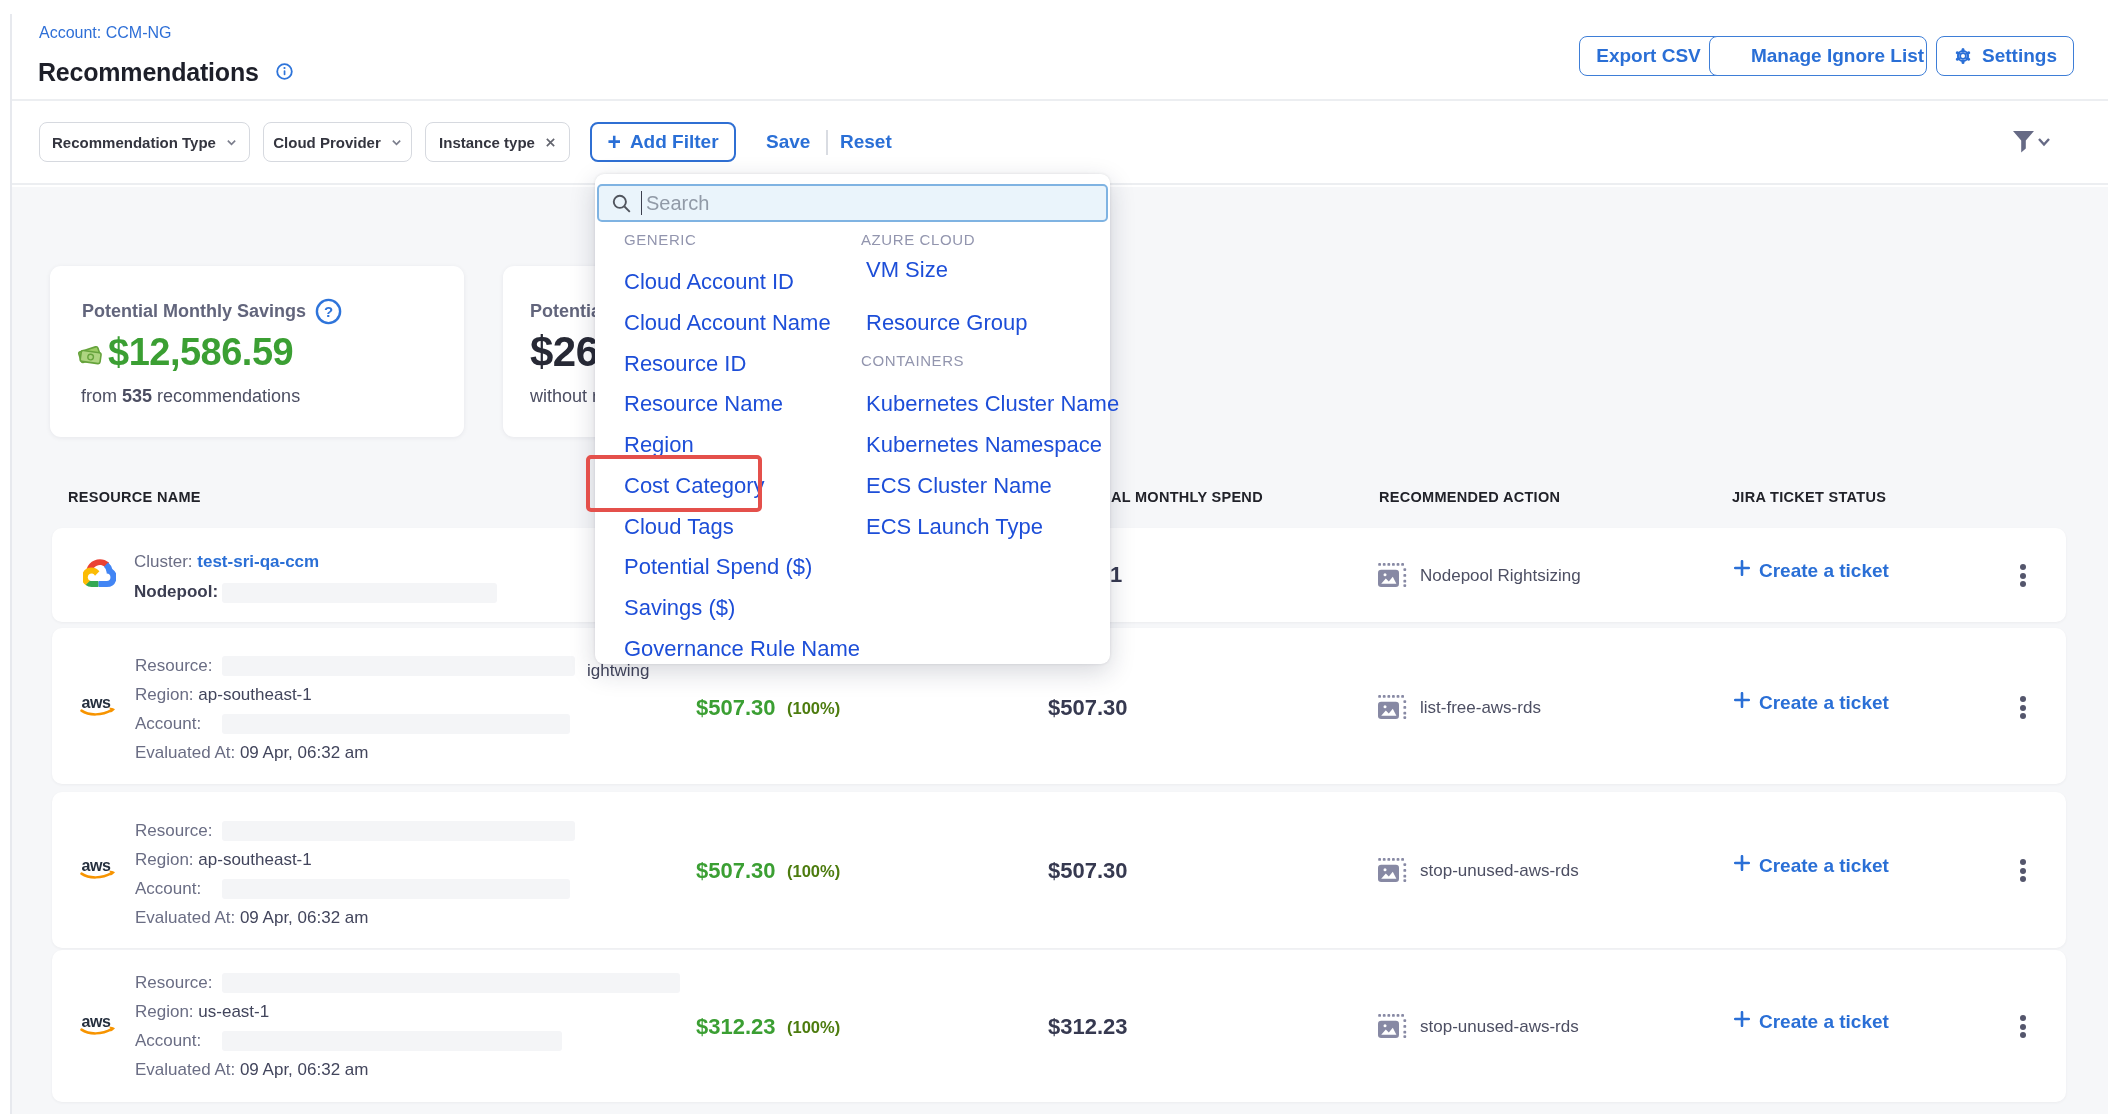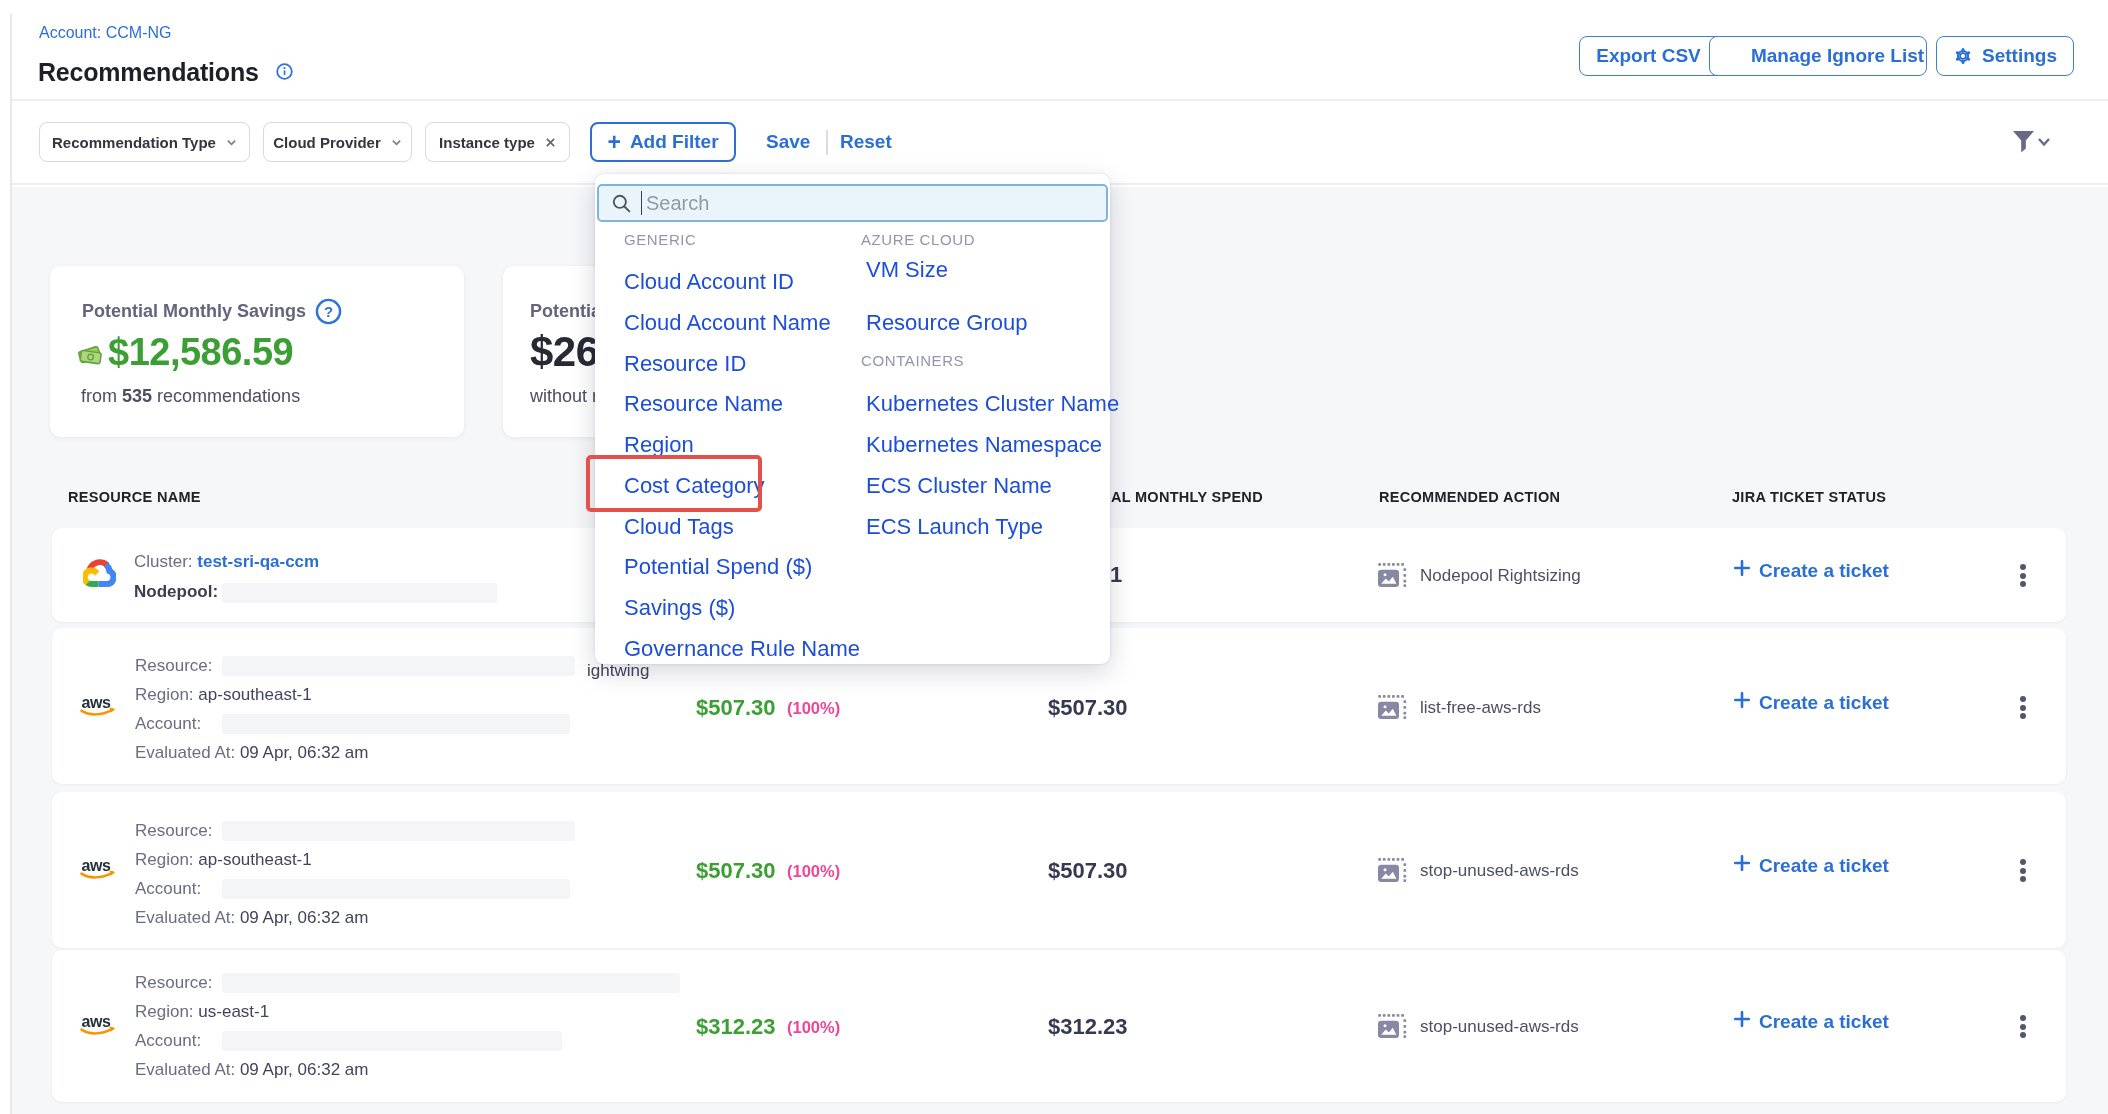--- a/index.html
+++ b/index.html
@@ -49,21 +49,21 @@
 .samount { font-size:38px; font-weight:bold; letter-spacing:-0.5px; }
 .ssub { font-size:18px; color:#4c4e62; }
 
 
 .thead { top:488px; height:18px; font-size:14.5px; font-weight:bold; color:#212229; letter-spacing:0.3px; line-height:18px; white-space:nowrap; }
 .rowcard { left:52px; width:2014px; background:#fff; border-radius:10px; box-shadow:0 1px 3px rgba(30,32,60,.05); }
 .lbl { color:#6a6d84; font-size:17px; white-space:nowrap; }
 .val { color:#42455c; }
 .redact { position:absolute; background:#f4f5f7; border-radius:3px; height:20px; }
 .money1 { font-size:22px; font-weight:bold; color:#3b9f33; white-space:nowrap; }
-.pct { font-size:16.5px; font-weight:bold; color:#ec4899; }
+.pct { font-size:16.5px; font-weight:bold; color:#4d7c0f; }
 .money2 { font-size:22px; font-weight:bold; color:#363950; }
 .aname { font-size:17px; color:#4d4f63; }
 .ticket { font-size:19px; font-weight:bold; color:#2a6fd6; white-space:nowrap; display:flex; align-items:flex-start; gap:9px; height:24px; }
 .dots { width:6px; }
 .dots div { width:6px; height:6px; border-radius:50%; background:#54566c; margin-bottom:2.5px; }
 
 
 #panel { left:595px; top:174px; width:515px; height:490px; background:#fff; border-radius:9px;
          box-shadow:0 8px 26px rgba(30,32,60,.18), 0 0 3px rgba(30,32,60,.12); z-index:10; }
 #searchbox { left:597px; top:184px; width:511px; height:38px; border:2px solid #7fb3e2; border-radius:5px;

